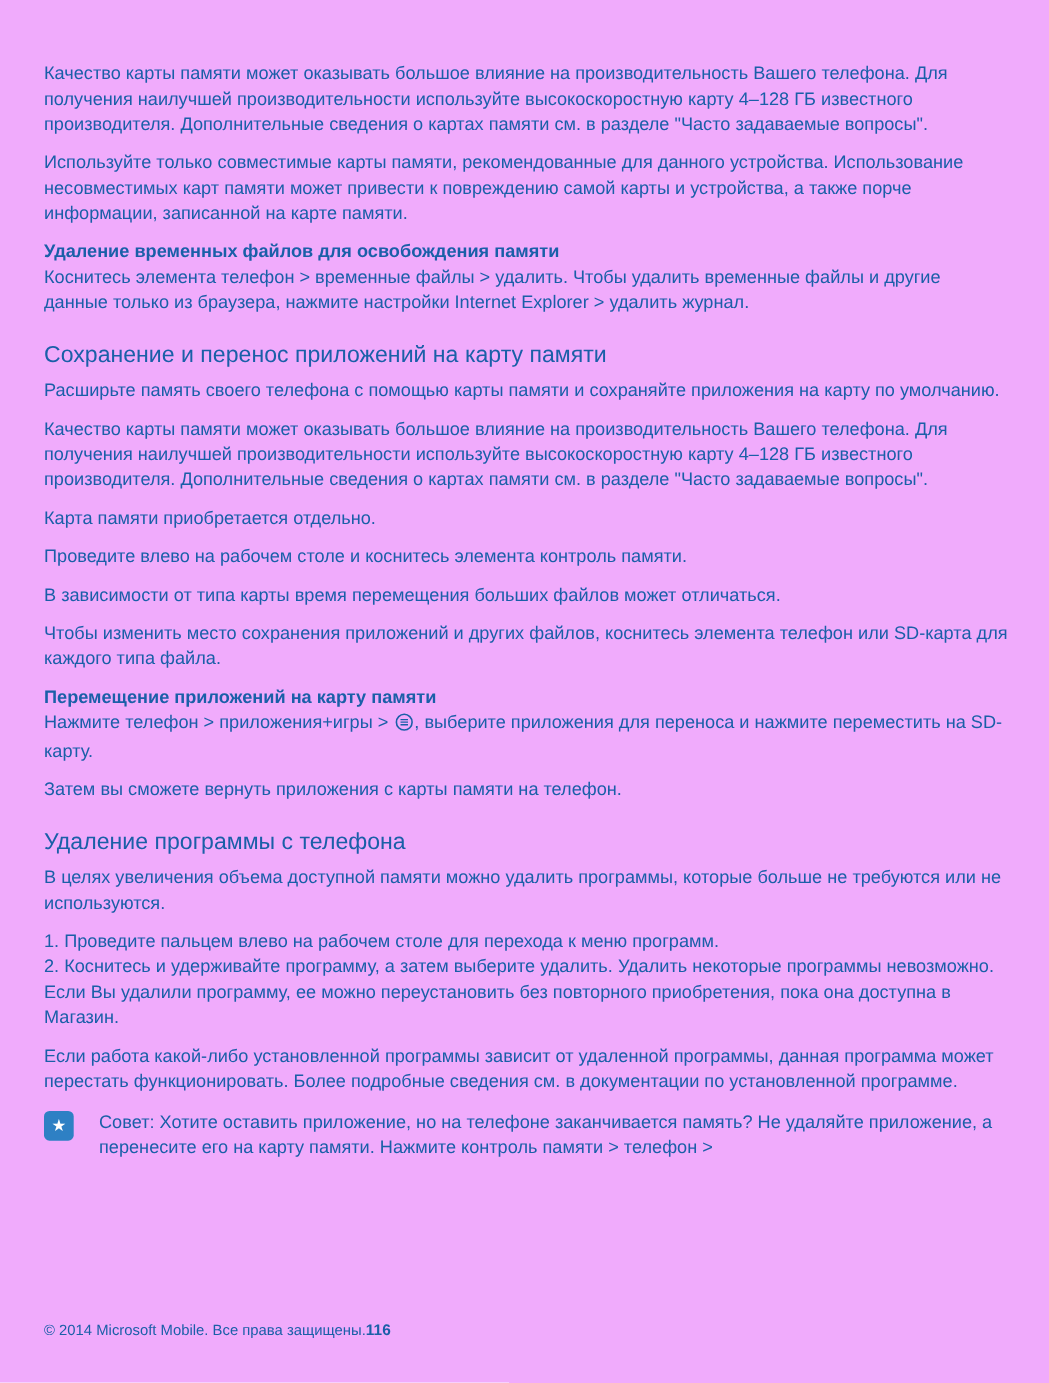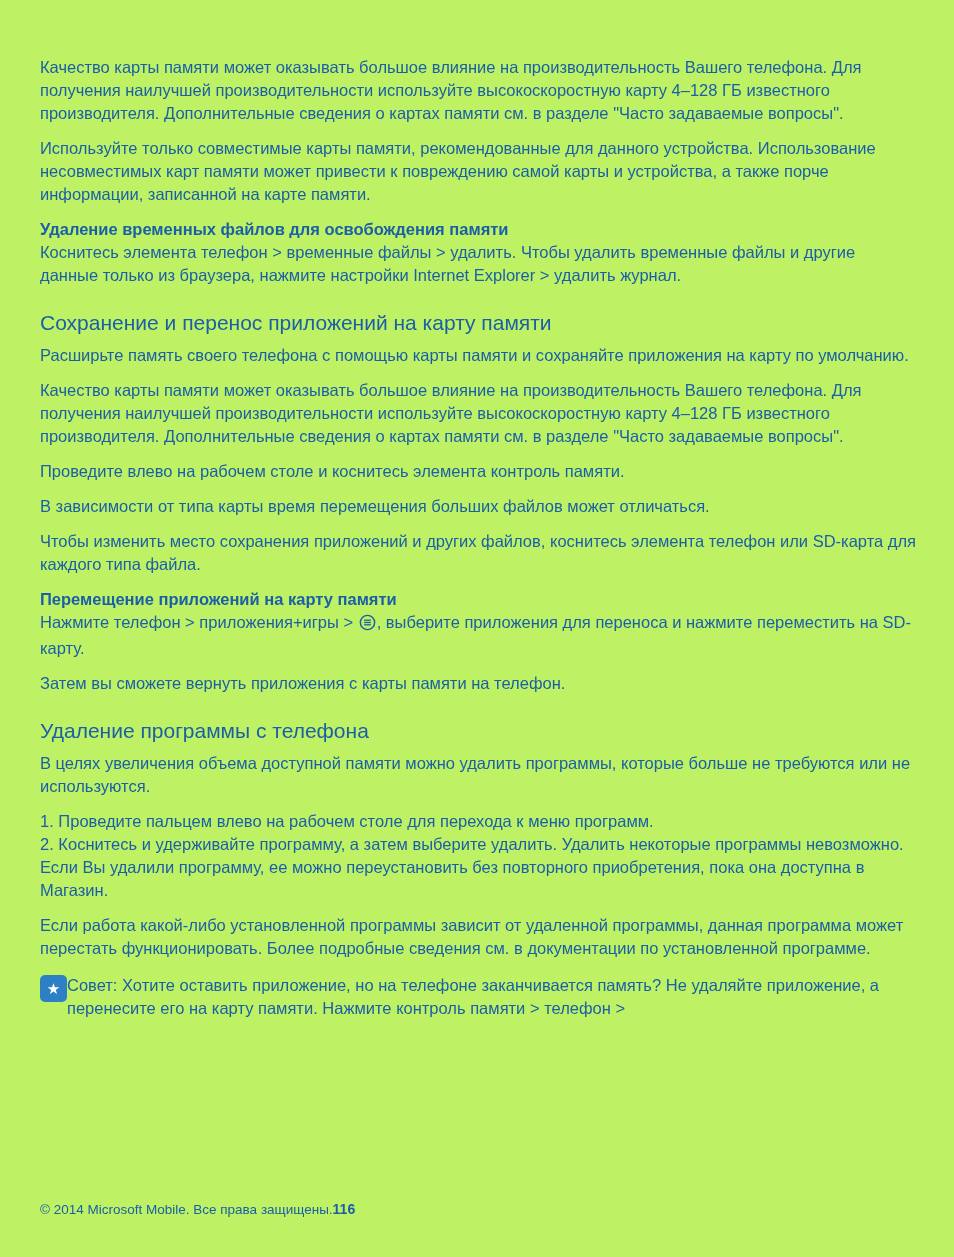--- a/index.html
+++ b/index.html
@@ -1,21 +1,21 @@
 <!DOCTYPE html>
 <html><head>
 <meta charset="utf-8">
 <style>
   * { box-sizing: border-box; }
   html,body { margin:0; padding:0; background:#ffffff; }
   .page {
     position: relative;
     width: 954px;
     height: 1257px;
-    background: #bef264;
+    background: #f0abfc;
     font-family: "Liberation Sans", sans-serif;
     color: #1a5fa8;
     overflow: hidden;
   }
   .content {
     padding: 56px 38px 0 40px;
     font-size: 16.5px;
     line-height: 23px;
   }
   .content .p  { margin: 0 0 12px 0; }
@@ -35,21 +35,21 @@
     height: 27px;
     margin-top: 1px;
     background: #2e80c4;
     border-radius: 5px;
     color: #ffffff;
     font-size: 15px;
     line-height: 27px;
     text-align: center;
     display: inline-block;
   }
-  .tip-text { }
+  .tip-text { margin-left: 23px; }
   .inline-icon {
     display: inline-block;
     vertical-align: -3px;
     margin: 0 1px;
   }
   .footer {
     position: absolute;
     left: 40px;
     right: 38px;
     bottom: 40px;
@@ -65,20 +65,21 @@
 
 <div class="page">
   <div class="content">
       <div class="p"><span>Качество карты памяти может оказывать большое влияние на производительность Вашего телефона. Для получения наилучшей производительности используйте высокоскоростную карту 4–128 ГБ известного производителя. Дополнительные сведения о картах памяти см. в разделе "Часто задаваемые вопросы".</span></div>
       <div class="p"><span>Используйте только совместимые карты памяти, рекомендованные для данного устройства. Использование несовместимых карт памяти может привести к повреждению самой карты и устройства, а также порче информации, записанной на карте памяти.</span></div>
       <div class="h3"><span>Удаление временных файлов для освобождения памяти</span></div>
       <div class="p"><span>Коснитесь элемента </span><span class="b">телефон</span><span> &gt; </span><span class="b">временные файлы</span><span> &gt; </span><span class="b">удалить</span><span>. Чтобы удалить временные файлы и другие данные только из браузера, нажмите </span><span class="b">настройки Internet Explorer</span><span> &gt; </span><span class="b">удалить журнал</span><span>.</span></div>
       <div class="h2"><span>Сохранение и перенос приложений на карту памяти</span></div>
       <div class="p"><span>Расширьте память своего телефона с помощью карты памяти и сохраняйте приложения на карту по умолчанию.</span></div>
       <div class="p"><span>Качество карты памяти может оказывать большое влияние на производительность Вашего телефона. Для получения наилучшей производительности используйте высокоскоростную карту 4–128 ГБ известного производителя. Дополнительные сведения о картах памяти см. в разделе "Часто задаваемые вопросы".</span></div>
+      <div class="p"><span>Карта памяти приобретается отдельно.</span></div>
       <div class="p"><span>Проведите влево на рабочем столе и коснитесь элемента </span><span class="b">контроль памяти</span><span>.</span></div>
       <div class="p"><span>В зависимости от типа карты время перемещения больших файлов может отличаться.</span></div>
       <div class="p"><span>Чтобы изменить место сохранения приложений и других файлов, коснитесь элемента </span><span class="b">телефон</span><span> или </span><span class="b">SD-карта</span><span> для каждого типа файла.</span></div>
       <div class="h3"><span>Перемещение приложений на карту памяти</span></div>
       <div class="p"><span>Нажмите </span><span class="b">телефон</span><span> &gt; </span><span class="b">приложения+игры</span><span> &gt; </span><span class="inline-icon"><svg width="17" height="17" viewBox="0 0 20 20">
             <circle cx="10" cy="10" r="8.4" fill="none" stroke="#1a5fa8" stroke-width="1.7"></circle>
             <line x1="6" y1="7.3" x2="14" y2="7.3" stroke="#1a5fa8" stroke-width="1.5"></line>
             <line x1="6" y1="10" x2="14" y2="10" stroke="#1a5fa8" stroke-width="1.5"></line>
             <line x1="6" y1="12.7" x2="14" y2="12.7" stroke="#1a5fa8" stroke-width="1.5"></line>
           </svg></span><span>, выберите приложения для переноса и нажмите </span><span class="b">переместить на SD-карту</span><span>.</span></div>

